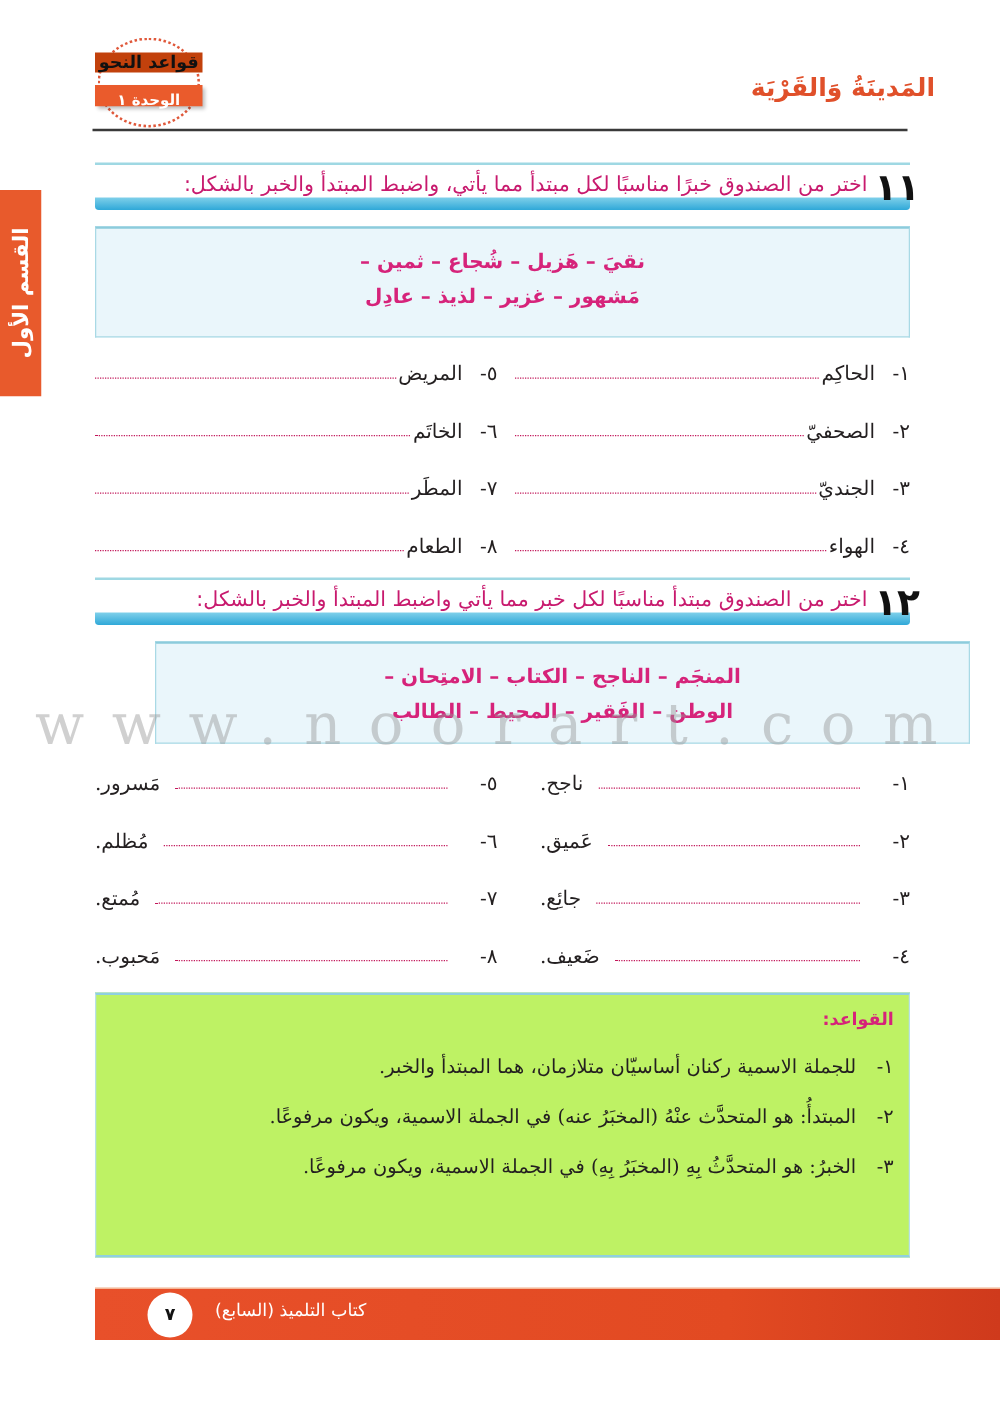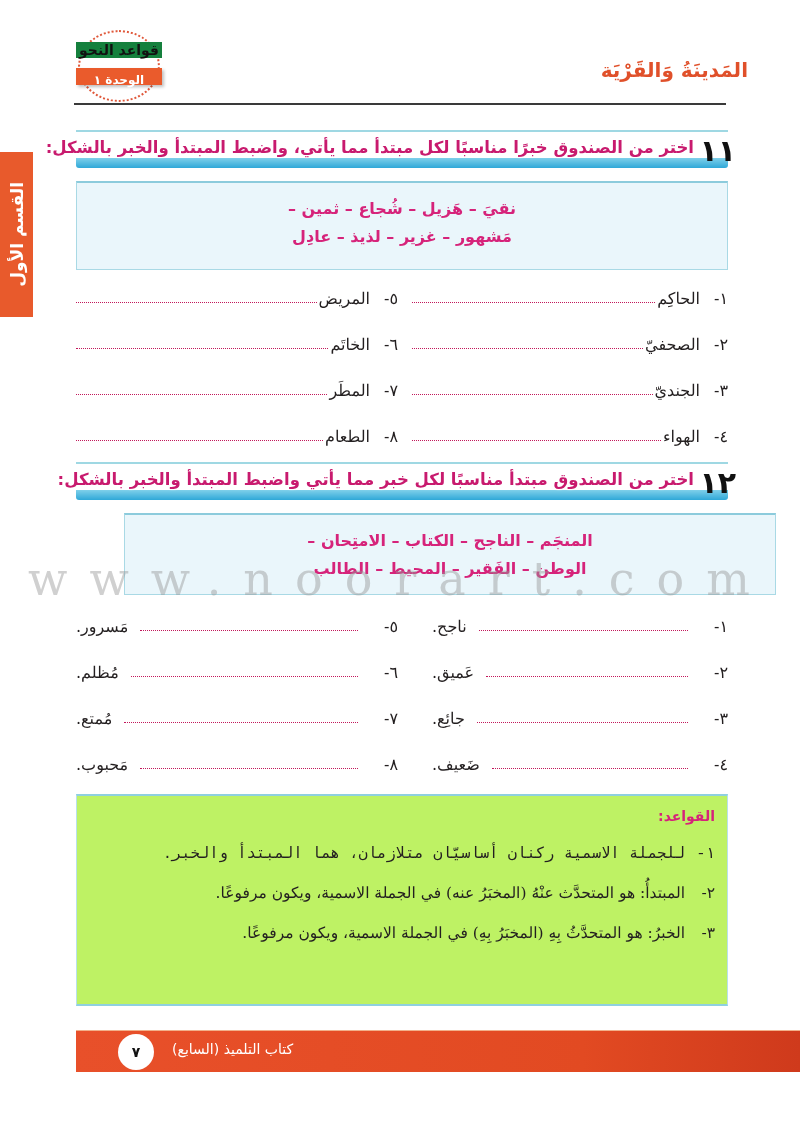--- a/index.html
+++ b/index.html
@@ -9,21 +9,21 @@
   
   .unit-badge {
     position: absolute; left: 76px; top: 30px; width: 86px; height: 72px;
   }
   .unit-badge .circle {
     position: absolute; left: 2px; top: 0; width: 82px; height: 72px;
     border: 2px dotted #e0583a; border-radius: 50%; background: #fff;
   }
   .unit-badge .title {
     position: absolute; left: 0; top: 12px; width: 86px; text-align: center;
-    font-weight: bold; font-size: 14px; color: #111; background: #15803d;
+    font-weight: bold; font-size: 14px; color: #111; background: #c2410c;
     direction: rtl;
   }
   .unit-badge .tag {
     position: absolute; left: 0; top: 38px; width: 86px; height: 17px;
     background: #ea5b2c; color: #fff; font-size: 12px; font-weight: bold;
     text-align: center; line-height: 24px; direction: rtl;
     box-shadow: 2px 2px 3px rgba(0,0,0,0.25);
   }
   .lesson-title {
     position: absolute; right: 52px; top: 58px; direction: rtl;
@@ -54,21 +54,21 @@
   .ex-heading .bar {
     position: absolute; left: 0; top: 28px; width: 652px; height: 10px;
     background: linear-gradient(to bottom, #7fd0ea, #2fa8d8);
     border-radius: 0 0 3px 3px;
   }
   .ex-heading .num {
     position: absolute; right: -8px; top: 4px; font-size: 30px; font-weight: bold;
     color: #111; direction: rtl; line-height: 34px; z-index: 2;
   }
   .ex-heading .text {
-    position: absolute; right: 34px; top: 8px; font-size: 16.5px; font-weight: bold;
+    position: absolute; right: 34px; top: 8px; font-size: 16.5px; font-weight: normal;
     color: #c81a6e; direction: rtl; white-space: nowrap; z-index: 2;
     text-shadow: 0 0 2px #fff, 0 0 2px #fff;
   }
 
   
   .word-box {
     position: absolute; left: 76px; width: 652px;
     background: #eaf6fb; border: 1px solid #a9d9e5; border-top: 2px solid #8ccbdc;
     text-align: center; direction: rtl;
   }
@@ -257,21 +257,21 @@
   </div>
   <div class="item2" style="left:0; top:138px; width:322px;">
     <span class="idx">٨-</span>
     <span class="dots"></span>
     <span class="word">مَحبوب.</span>
   </div>
 </div>
 
 <div class="rules-box">
   <div class="rules-title">القواعد:</div>
-  <div class="rule" style="top:48px;font-family:Liberation Mono, monospace;">
+  <div class="rule" style="top:48px;">
     <span class="ri">١-</span><span>للجملة الاسمية ركنان أساسيّان متلازمان، هما المبتدأ والخبر.</span>
   </div>
   <div class="rule" style="top:88px;">
     <span class="ri">٢-</span><span>المبتدأُ: هو المتحدَّث عنْهُ (المخبَرُ عنه) في الجملة الاسمية، ويكون مرفوعًا.</span>
   </div>
   <div class="rule" style="top:128px;">
     <span class="ri">٣-</span><span>الخبرُ: هو المتحدَّثُ بِهِ (المخبَرُ بِهِ) في الجملة الاسمية، ويكون مرفوعًا.</span>
   </div>
 </div>
 

